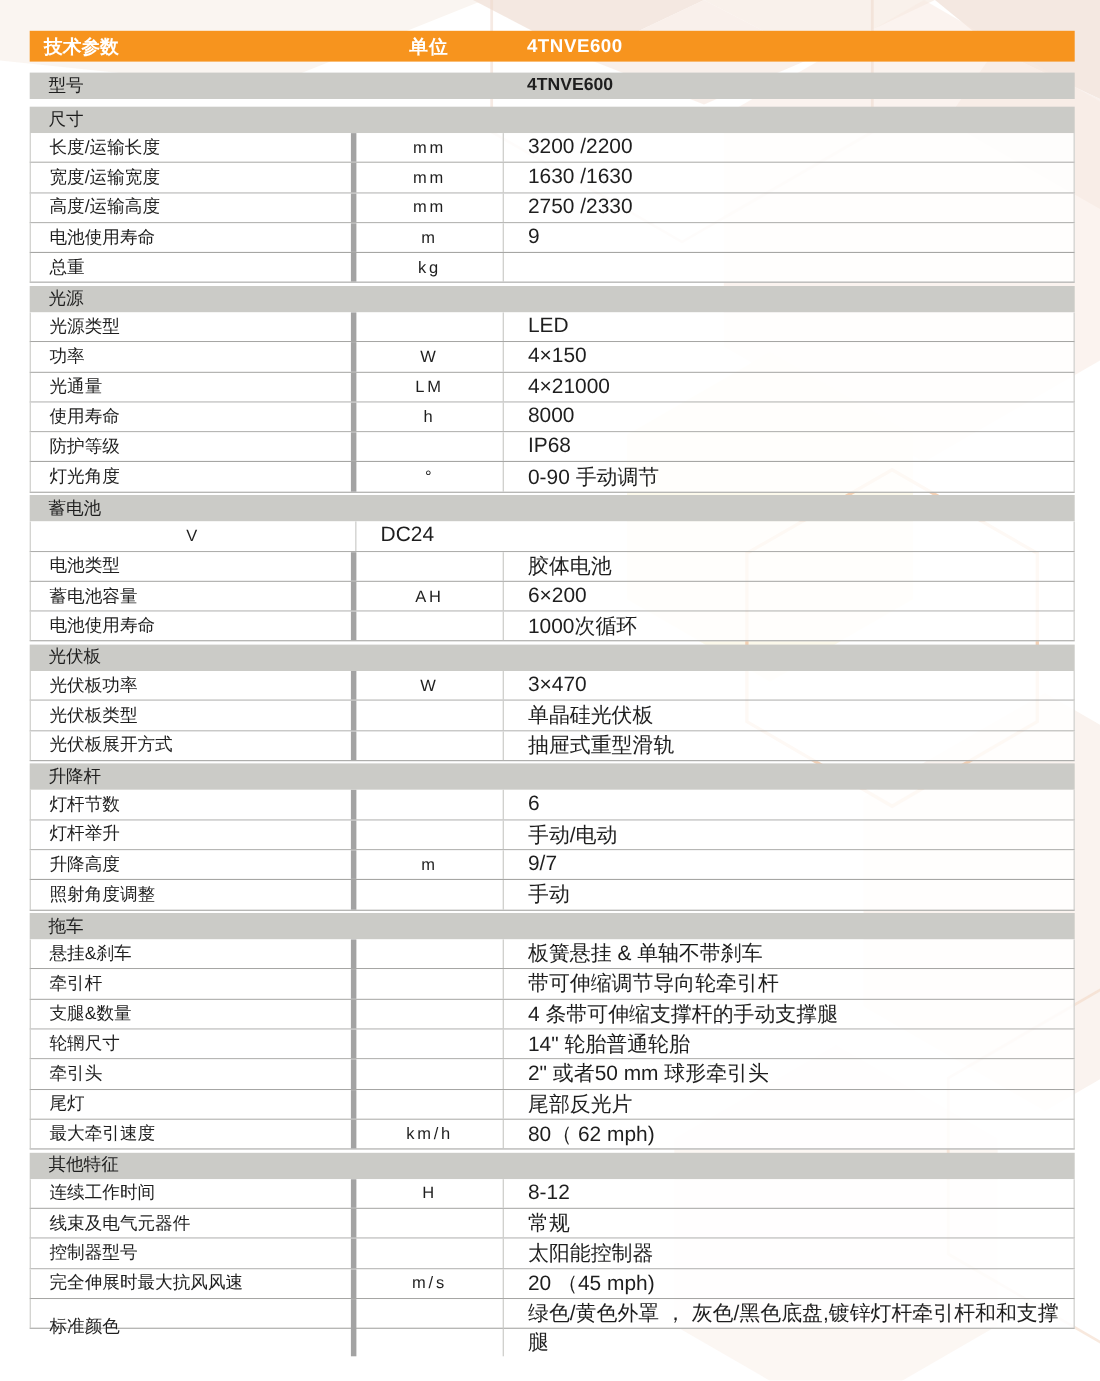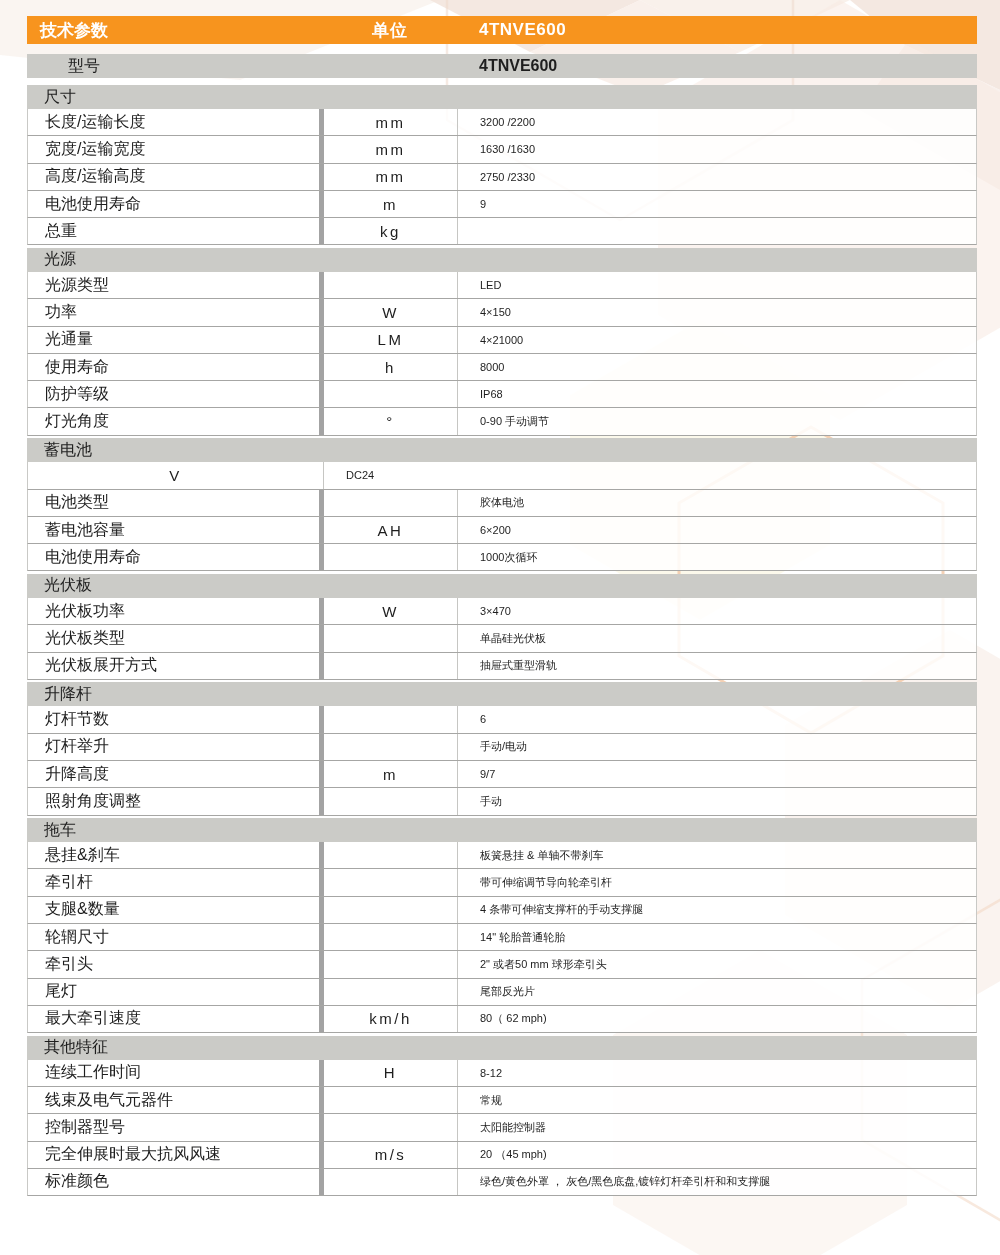--- a/index.html
+++ b/index.html
@@ -4,37 +4,37 @@
 <style>
   html,body{margin:0;padding:0;}
   body{
     width:1000px;height:1255px;position:relative;overflow:hidden;
     background:#ffffff;
     font-family:"Liberation Sans","DejaVu Sans",sans-serif;
     color:#1e1e1e;
   }
   .bg{position:absolute;left:0;top:0;width:1000px;height:1255px;z-index:0;}
   .table-wrap{
-    position:absolute;left:27px;top:16px;width:950px;z-index:1;
+    position:absolute;left:27px;top:28px;width:950px;z-index:1;
     font-size:16px;
   }
   .grid{display:grid;grid-template-columns:296px 134px 1fr;}
   
   .header-bar{
     height:28px;background:#F7941E;color:#ffffff;font-weight:bold;
     align-items:center;font-size:17px;
   }
   .header-bar .h-c1{padding-left:13px;}
   .header-bar .h-c2{text-align:center;letter-spacing:1px;}
   .header-bar .h-c3{padding-left:22px;letter-spacing:0.5px;}
   
   .model-row{
     height:24px;margin-top:10px;background:#CBCBC7;align-items:center;
   }
-  .model-row .m-c1{margin-left:41px;}
+  .model-row .m-c1{padding-left:17px;}
   .model-row .m-c3{padding-left:22px;font-weight:bold;}
   
   .section-band{
     height:24px;margin-top:2.5px;background:#CBCBC7;
     display:flex;align-items:center;
   }
   .section-band:first-child{margin-top:7px;}
   .section-title{padding-left:17px;}
   
   .row{
@@ -42,21 +42,21 @@
     background:rgba(255,255,255,0.86);
     border-bottom:1px solid #A6A6A4;
     border-left:1px solid #C9C9C6;
     border-right:1px solid #C9C9C6;
     align-items:center;
   }
   .c1{padding-left:17px;align-self:stretch;display:flex;align-items:center;
       border-right:5px solid #a3a3a3;}
   .c2{align-self:stretch;display:flex;align-items:center;justify-content:center;
       border-right:1px solid #C6C6C3;letter-spacing:2.5px;font-size:15px;}
-  .c3{padding-left:22px;font-size:11px;}
+  .c3{padding-left:22px;font-size:19px;}
 </style>
 </head>
 <body>
 
 <svg class="bg" viewBox="0 0 1000 1255" xmlns="http://www.w3.org/2000/svg">
   <rect x="0" y="0" width="1000" height="1255" fill="#ffffff"></rect>
 
   <polygon points="0,0 440,0 240,80 0,55" fill="#FAF4F0" opacity="0.9"></polygon>
   <polygon points="430,0 530,52 640,0" fill="#F2E4DC" opacity="0.85"></polygon>
   <polygon points="640,0 740,52 850,0" fill="#F8EFE9" opacity="0.9"></polygon>

